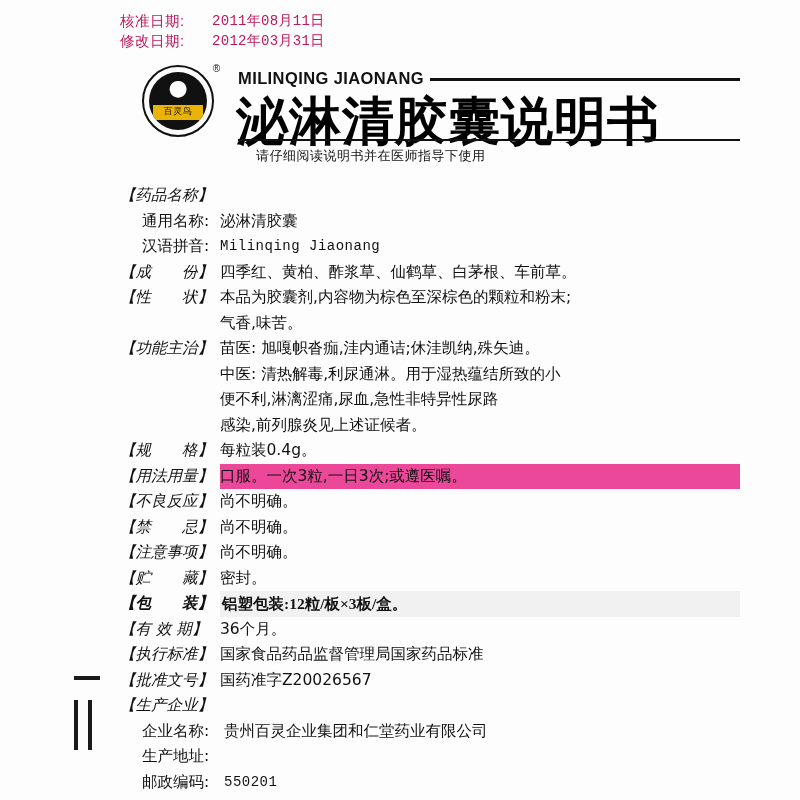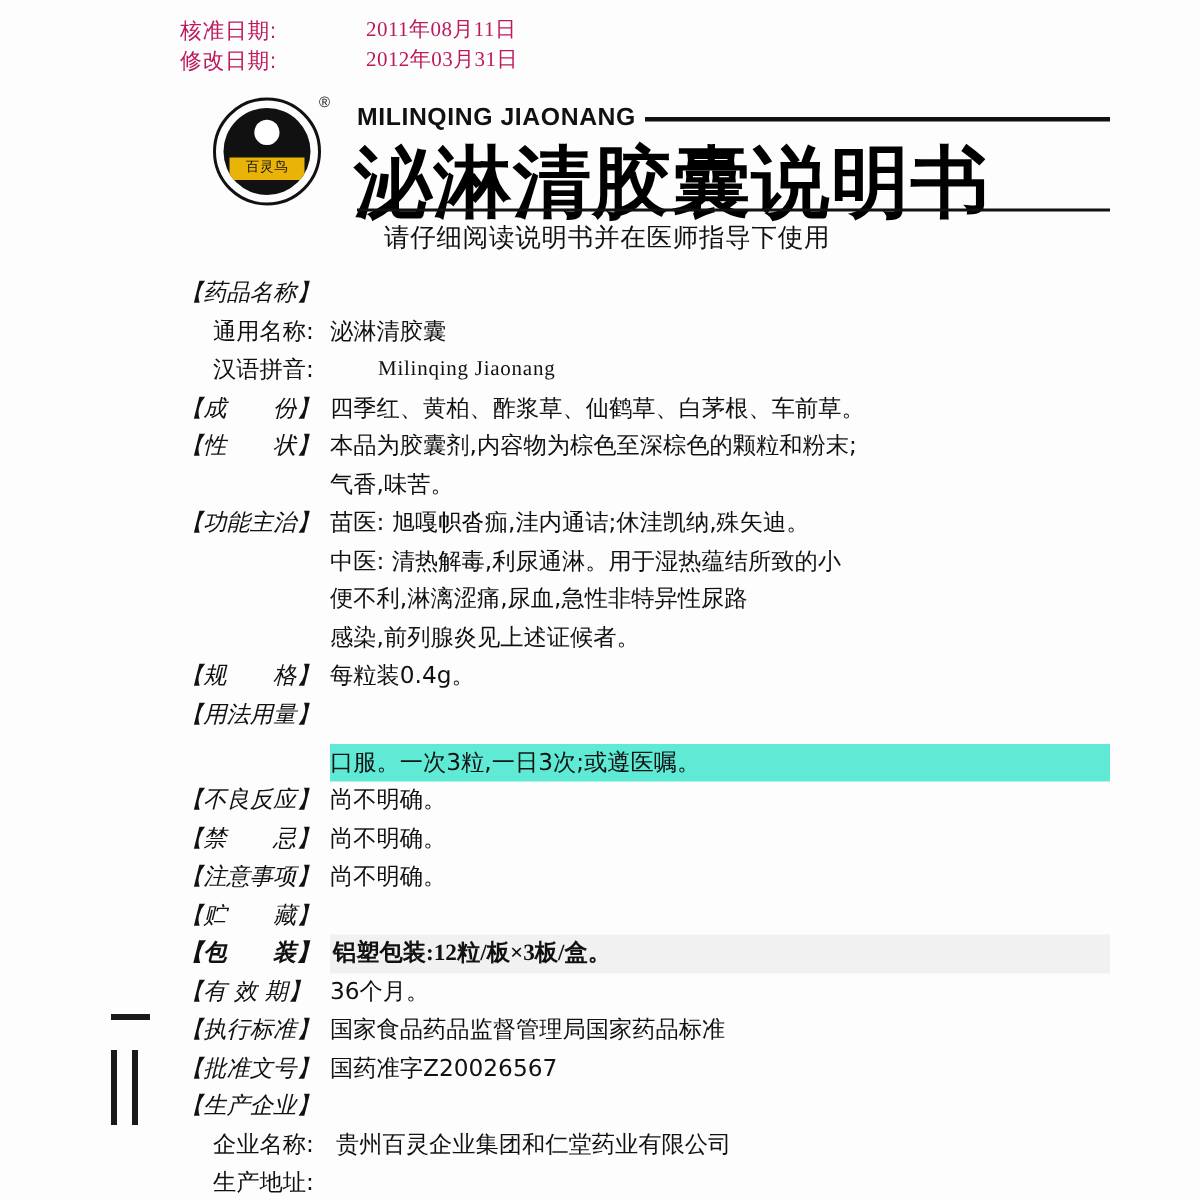--- a/index.html
+++ b/index.html
@@ -147,21 +147,21 @@
     font-size: 52px;
     font-weight: bold;
     letter-spacing: 1px;
     color: #000;
     font-family: "DejaVu Sans", sans-serif;
   }
   .subtitle {
     position: absolute;
     left: 136px;
     top: 88px;
-    font-size: 17px;
+    font-size: 13px;
     letter-spacing: 0.5px;
     font-family: "DejaVu Sans", sans-serif;
     text-align: right;
   }
   .title-rule {
     position: absolute;
     left: 118px;
     right: 0;
     top: 80px;
     height: 2px;
@@ -195,43 +195,42 @@
   }
   .sub .sk {
     width: 100px;
     flex: 0 0 100px;
     padding-left: 22px;
     box-sizing: border-box;
     white-space: nowrap;
   }
   .sub .sv { flex: 1; }
   .mono {
-    font-family: Liberation Serif, serif;
+    font-family: Liberation Mono, monospace;
     font-size: 14px;
     letter-spacing: 0.5px;
-    margin-left: 32px;
   }
   .indent-cont {
     padding-left: 100px;
   }
   .bold { font-weight: bold; }
   .pkg-val {
     font-weight: bold;
     background: #f1f1f1;
     display: inline-block;
     padding: 0 2px;
     font-family: Liberation Serif, serif;
   }
   .std-line2 { padding-left: 100px; }
   .mfr-block .sub .sk {
     padding-left: 22px;
     width: 104px;
     flex: 0 0 104px;
   }
-  .hl { background: #5eead4; margin-top: 32px; }
+  .hl { background: #ec4899; }
 </style>
 </head>
 <body>
 
 <div class="page">
 
   <div class="edge-marks">
     <div class="mark m1"></div>
     <div class="mark m2"></div>
     <div class="mark m3"></div>
@@ -338,20 +337,21 @@
         <span class="val">尚不明确。</span>
       </div>
 
       <div class="sec">
         <span class="key">【注意事项】</span>
         <span class="val">尚不明确。</span>
       </div>
 
       <div class="sec">
         <span class="key">【贮　　藏】</span>
+        <span class="val">密封。</span>
       </div>
 
       <div class="sec">
         <span class="key bold">【包　　装】</span>
         <span class="val pkg-val">铝塑包装:12粒/板×3板/盒。</span>
       </div>
 
       <div class="sec">
         <span class="key">【有 效 期】</span>
         <span class="val">36个月。</span>

